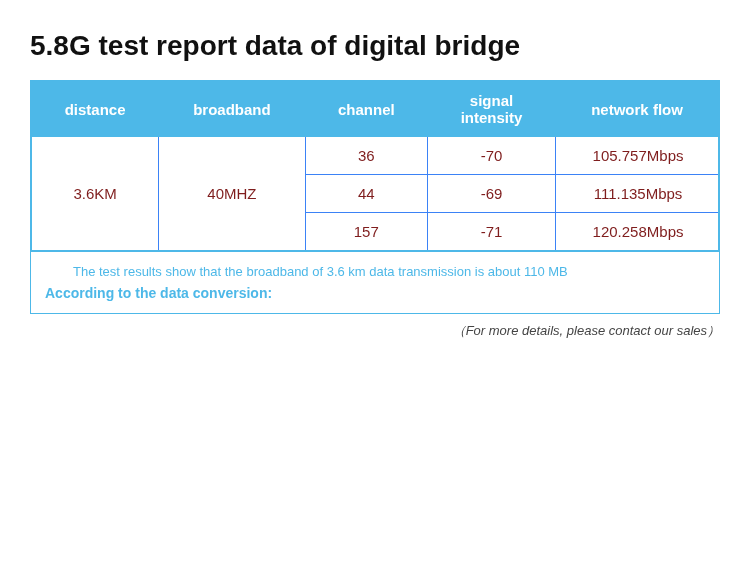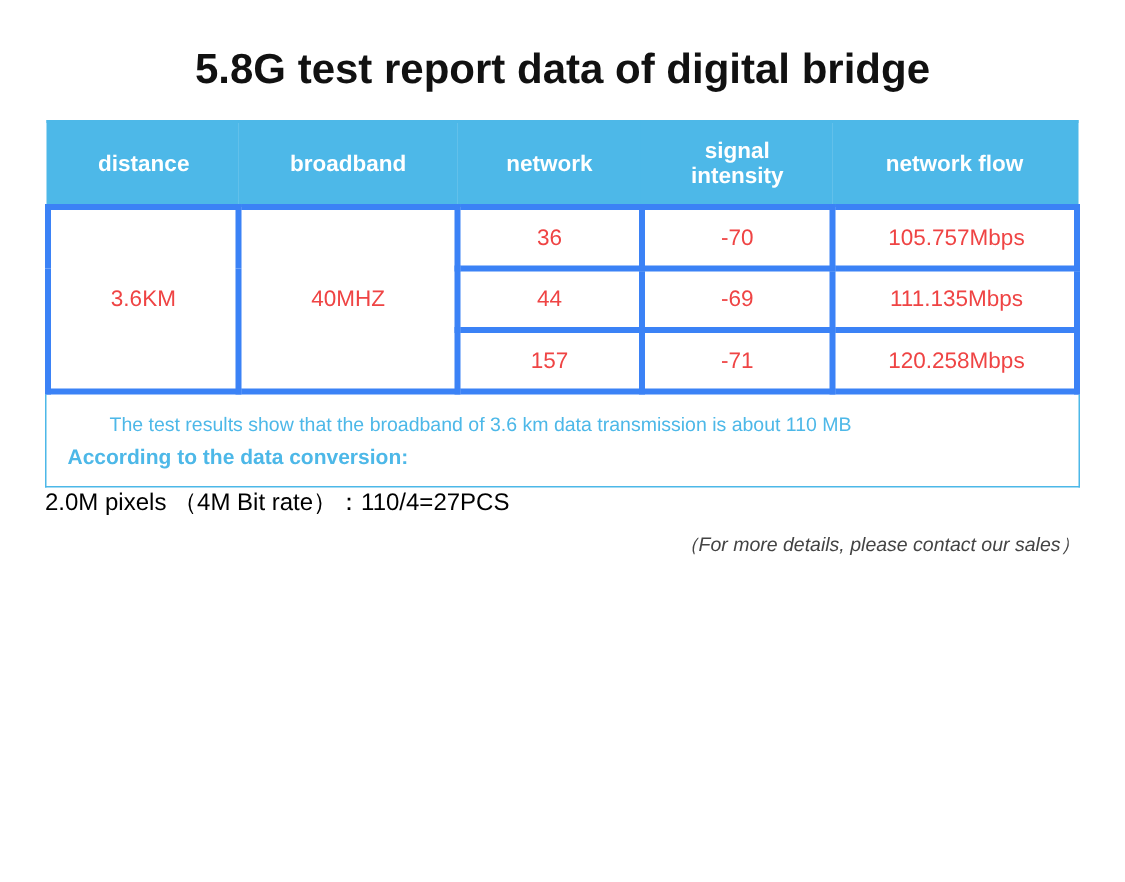--- a/index.html
+++ b/index.html
@@ -9,42 +9,41 @@
       width: 750px;
       min-height: 588px;
       padding: 20px 30px;
     }
     .page-title {
       font-size: 28px;
       font-weight: bold;
       color: #111;
       margin-bottom: 18px;
       margin-top: 10px;
-      text-align: center;
     }
     .main-table {
       width: 100%;
       border-collapse: collapse;
       border: 2px solid #4db8e8;
     }
     .header-row th {
       background-color: #4db8e8;
       color: #fff;
       font-weight: bold;
       font-size: 15px;
       padding: 10px 24px;
       text-align: center;
       border: 1px solid #4db8e8;
     }
     .data-row td {
-      border: 4px solid #3b82f6;
+      border: 1px solid #3b82f6;
       text-align: center;
       padding: 10px 8px;
       font-size: 15px;
-      color: #ef4444;
+      color: #7f1d1d;
       background: #fff;
     }
     .data-row td.network-flow {
       text-align: center;
       padding-left: 10px;
     }
     .info-section {
       border: 1px solid #4db8e8;
       border-top: none;
       padding: 12px 14px 10px;
@@ -76,21 +75,21 @@
 </head>
 <body>
 
 <h1 class="page-title">5.8G test report data of digital bridge</h1>
 
 <table class="main-table">
   <thead>
     <tr class="header-row">
       <th>distance</th>
       <th>broadband</th>
-      <th>network</th>
+      <th>channel</th>
       <th>signal<br>intensity</th>
       <th>network flow</th>
     </tr>
   </thead>
   <tbody>
     <tr class="data-row">
       <td rowspan="3">3.6KM</td>
       <td rowspan="3">40MHZ</td>
       <td>36</td>
       <td>-70</td>
@@ -109,19 +108,16 @@
   </tbody>
 </table>
 
 <div class="info-section">
   <p class="info-text-small">The test results show that the broadband of 3.6 km data transmission is about 110 MB</p>
   <p class="info-text-bold">According to the data conversion:</p>
 </div>
 
 <table class="pixel-rows">
   <tbody>
-    <tr>
-      <td>2.0M pixels （4M Bit rate）：110/4=27PCS</td>
-    </tr>
   </tbody>
 </table>
 
 <p class="footnote">（For more details, please contact our sales）</p>
 
 </body></html>

